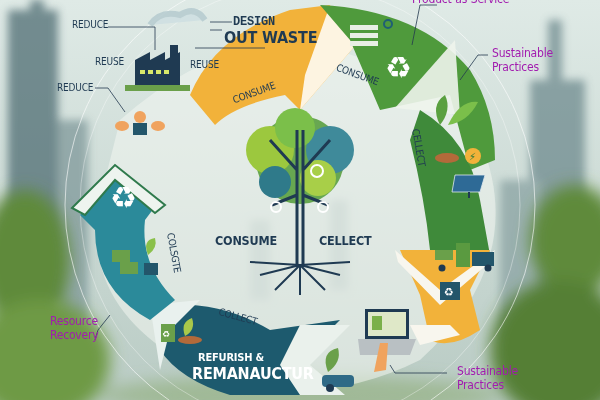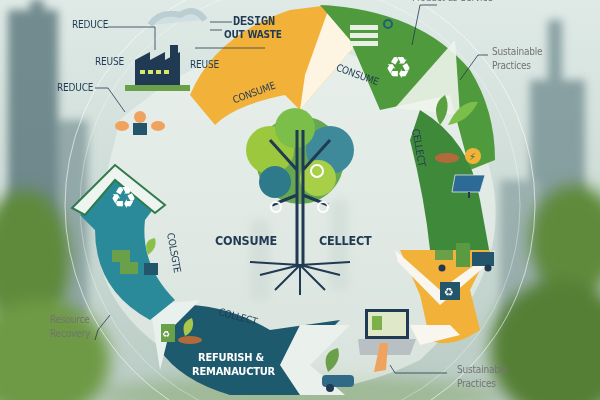--- a/index.html
+++ b/index.html
@@ -3,21 +3,21 @@
 <meta charset="utf-8">
 <style>
   html,body{margin:0;padding:0;}
   body{width:600px;height:400px;overflow:hidden;position:relative;
     font-family:"Liberation Sans", sans-serif;
     background:linear-gradient(180deg,#dfeae6 0%,#cfddd8 45%,#b9cbc4 100%);}
   .bg{position:absolute;left:0;top:0;width:600px;height:400px;}
   .lbl{position:absolute;font-family:"DejaVu Sans Condensed","DejaVu Sans",sans-serif;
     color:#1f3a52;font-weight:bold;letter-spacing:-0.2px;line-height:1.05;}
   .small{font-size:10px;font-weight:normal;}
-  .ann{font-size:10px;font-weight:normal;color:#737373;}
+  .ann{font-size:12px;font-weight:normal;color:#a21caf;}
   svg text{font-family:"DejaVu Sans", sans-serif;}
 </style>
 </head>
 <body>
 
 <svg class="bg" viewBox="0 0 600 400">
   <defs>
     <filter id="blur4">
         <feGaussianBlur stdDeviation="4"></feGaussianBlur>
       </filter>
@@ -178,35 +178,35 @@
     <path d="M447,373 L395,373 L390,365"></path>
   </g>
 </svg>
 
 <div class="lbl small" style="left:72px;top:20px;">REDUCE</div>
 <div class="lbl small" style="left:95px;top:57px;">REUSE</div>
 <div class="lbl small" style="left:57px;top:83px;">REDUCE</div>
 <div class="lbl small" style="left:190px;top:60px;">REUSE</div>
 
 <div class="lbl" style="left:233px;top:16px;font-size:12px;font-family:Liberation Mono, monospace;">DESIGN</div>
-<div class="lbl" style="left:224px;top:30px;font-size:10px;">OUT WASTE</div>
+<div class="lbl" style="left:224px;top:30px;font-size:16px;">OUT WASTE</div>
 
 <div class="lbl small" style="left:232px;top:88px;transform:rotate(-20deg);">CONSUME</div>
 <div class="lbl small" style="left:335px;top:70px;transform:rotate(20deg);">CONSUME</div>
 <div class="lbl small" style="left:420px;top:128px;transform:rotate(80deg);transform-origin:left top;">CELLECT</div>
 <div class="lbl small" style="left:175px;top:232px;transform:rotate(80deg);transform-origin:left top;">COLSGTE</div>
 <div class="lbl small" style="left:218px;top:312px;transform:rotate(15deg);">COLLECT</div>
 
 <div class="lbl ann" style="left:412px;top:-7px;">Product-as-Service</div>
 <div class="lbl ann" style="left:492px;top:47px;">Sustainable</div>
 <div class="lbl ann" style="left:492px;top:61px;">Practices</div>
 
 <div class="lbl ann" style="left:50px;top:315px;">Resource</div>
 <div class="lbl ann" style="left:50px;top:329px;">Recovery</div>
 
 <div class="lbl" style="left:198px;top:352px;font-size:11px;color:#ffffff;">REFURISH &amp;</div>
-<div class="lbl" style="left:192px;top:366px;font-size:11px;color:#ffffff;">REMANAUCTUR</div>
+<div class="lbl" style="left:192px;top:366px;font-size:16px;color:#ffffff;">REMANAUCTUR</div>
 
 <div class="lbl ann" style="left:457px;top:365px;">Sustainable</div>
 <div class="lbl ann" style="left:457px;top:379px;">Practices</div>
 
 <div class="lbl" style="left:215px;top:234px;font-size:12.5px;">CONSUME</div>
 <div class="lbl" style="left:319px;top:234px;font-size:12.5px;">CELLECT</div>
 
 </body></html>

